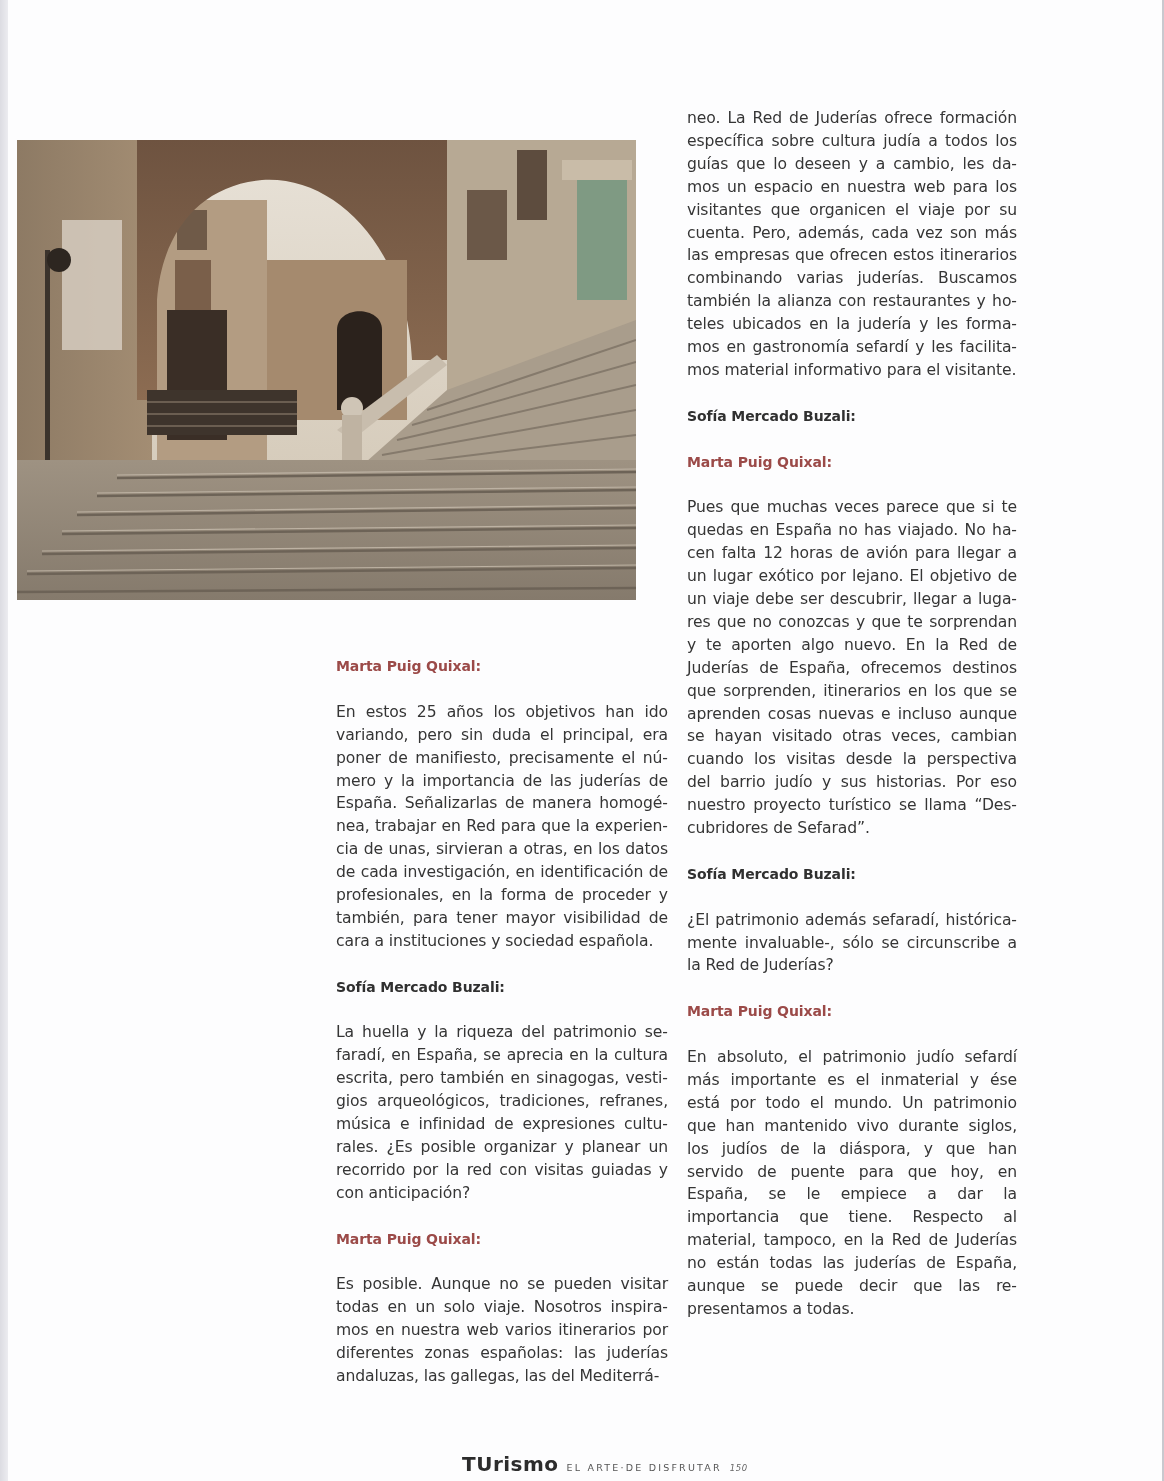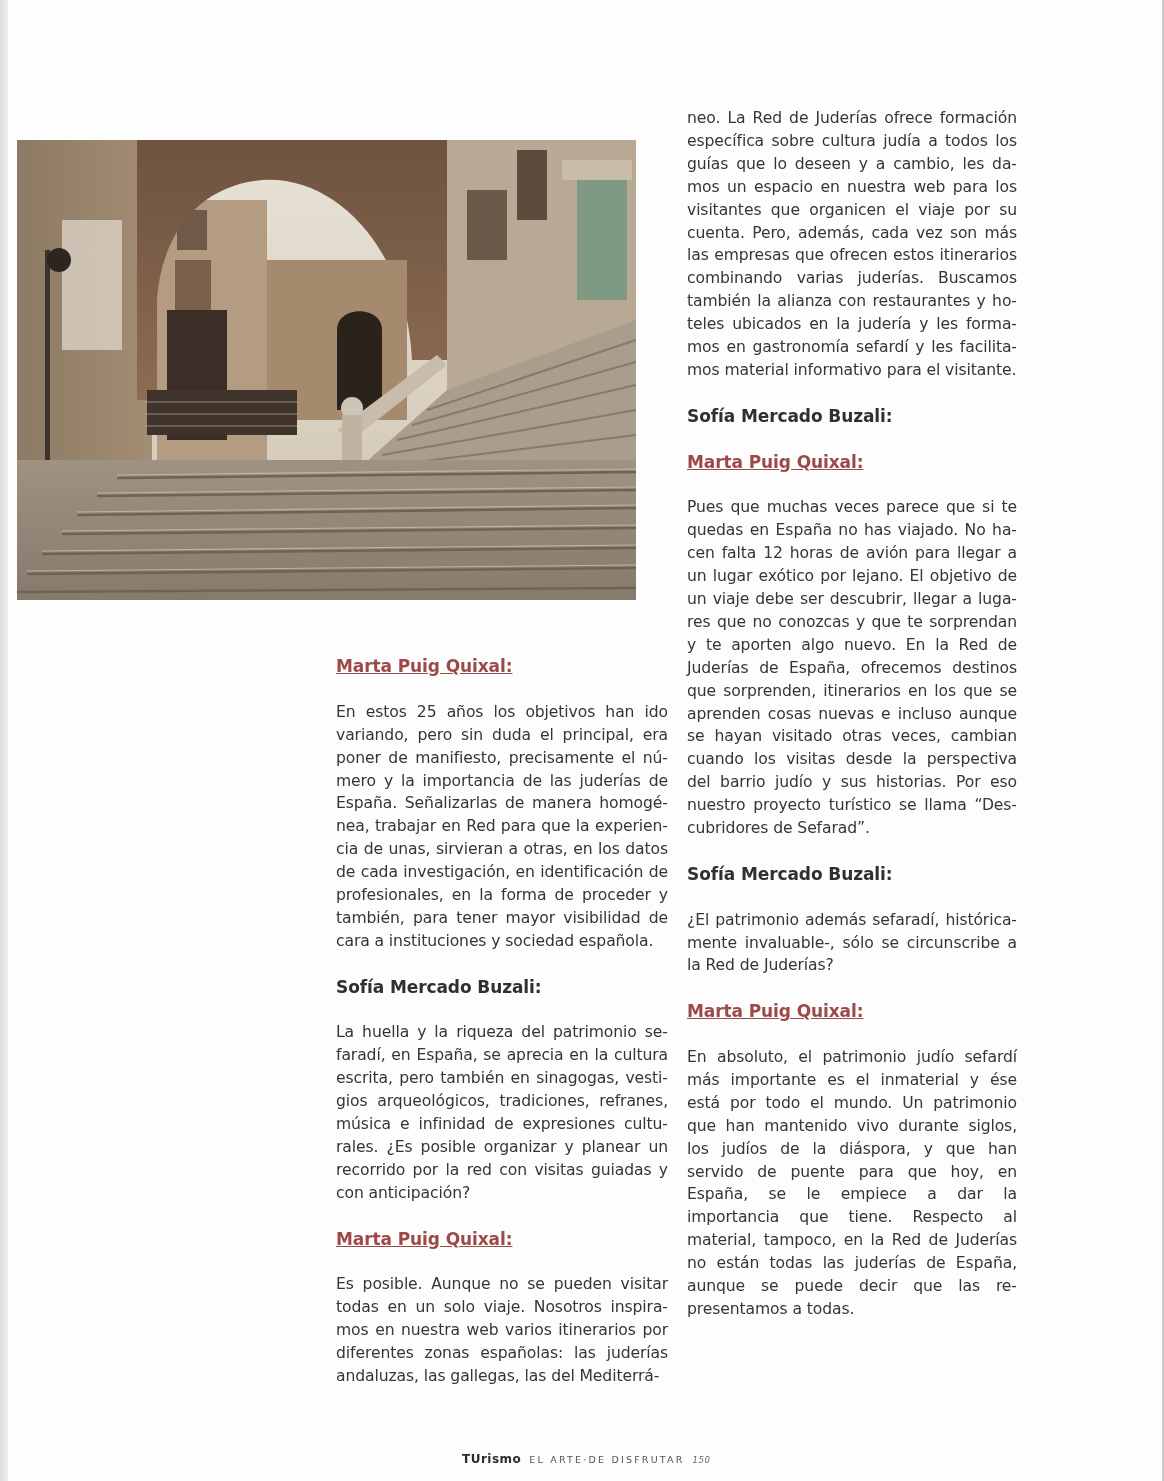--- a/index.html
+++ b/index.html
@@ -28,33 +28,33 @@
     font-size: 15.6px;
     line-height: 22.9px;
     letter-spacing: -0.1px;
   }
   .col-left { left: 336px; top: 655px; width: 332px; }
   .col-right { left: 687px; top: 107px; width: 330px; }
 
   .para { margin: 0 0 22.9px 0; text-align: justify; hyphens: manual; }
   .para:last-child { margin-bottom: 8px; }
   .speaker {
-    margin: 0 0 22.9px 0; font-weight: bold; font-size: 17px;
+    margin: 0 0 22.9px 0; font-weight: bold; font-size: 14px;
   }
   .speaker.host { color: #303030; }
-  .speaker.guest { color: #9b4a48; text-decoration: underline; }
+  .speaker.guest { color: #9b4a48; }
 
   .footer {
     position: absolute; top: 1452px; left: 462px;
     display: flex; align-items: baseline; gap: 8px;
     color: #3a3a3a;
   }
   .footer .brand {
     font-family: "DejaVu Sans", sans-serif; font-weight: bold;
-    font-size: 12px; letter-spacing: 0.5px; color: #2c2c2c;
+    font-size: 20px; letter-spacing: 0.5px; color: #2c2c2c;
   }
   .footer .tagline {
     font-size: 9.5px; letter-spacing: 2.2px; color: #555;
   }
   .footer .page { font-size: 8.5px; color: #666; letter-spacing: 0.5px; font-style: italic; }
 </style>
 </head>
 <body>
 
 <div class="left-edge"></div>

